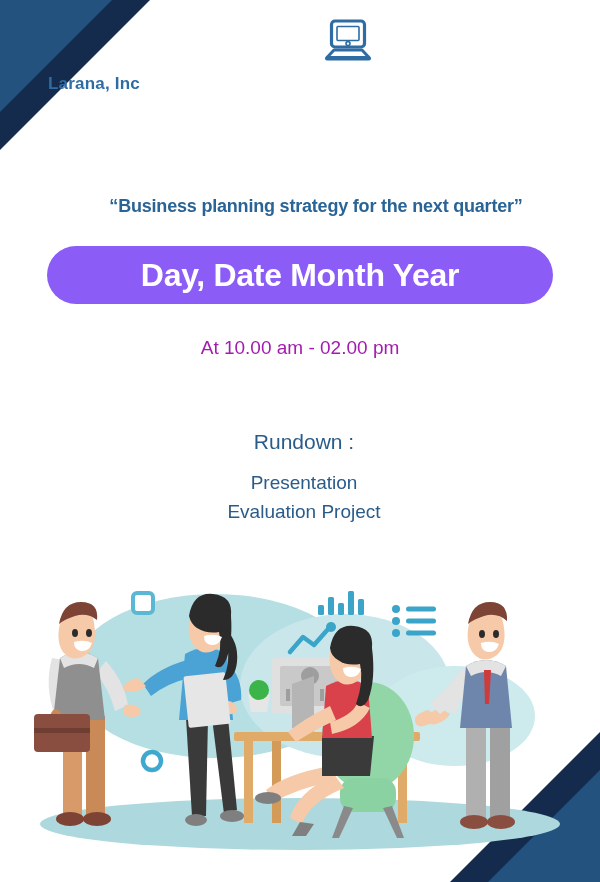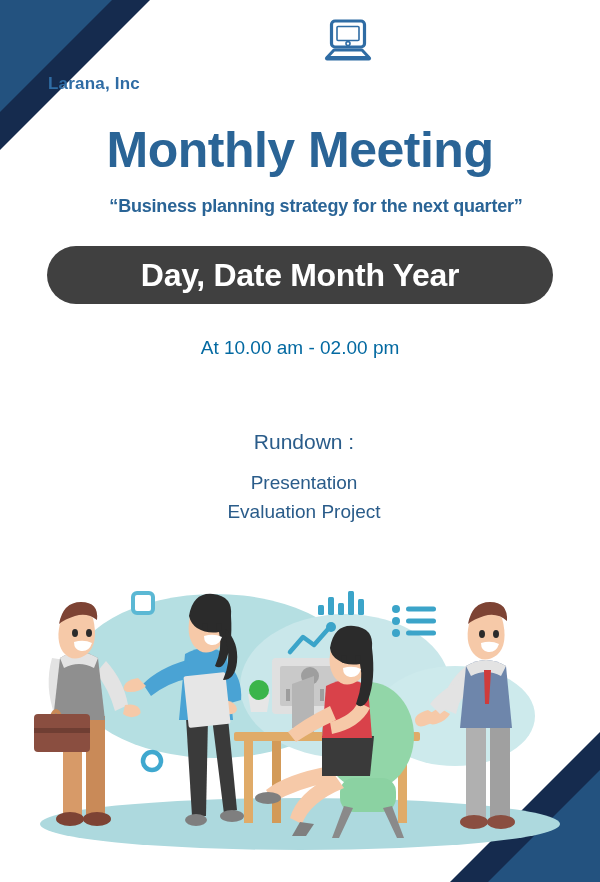--- a/index.html
+++ b/index.html
@@ -19,25 +19,25 @@
   .logo-name{margin-top:6px;font-size:17px;font-weight:bold;color:#2f6ca4;letter-spacing:.2px;}
 
   
   .title{position:absolute;top:124px;left:0;width:600px;text-align:center;
          font-size:50px;font-weight:bold;color:#2a6496;letter-spacing:-.5px;line-height:1.05;}
   .subtitle{position:absolute;top:196px;left:16px;width:600px;text-align:center;
             font-size:18px;font-weight:bold;color:#2a6496;letter-spacing:-.2px;}
 
   
   .date-pill{position:absolute;top:246px;left:47px;width:506px;height:58px;border-radius:29px;
-             background:#404040;display:flex;align-items:center;justify-content:center;}
+             background:#8b5cf6;display:flex;align-items:center;justify-content:center;}
   .date-pill span{font-size:32px;font-weight:bold;color:#ffffff;letter-spacing:-.3px;}
 
   
-  .info{position:absolute;top:333px;left:0;width:600px;text-align:center;color:#0369a1;}
+  .info{position:absolute;top:333px;left:0;width:600px;text-align:center;color:#a21caf;}
   .info div{font-size:19px;line-height:1.62;}
 
   
   .rundown{position:absolute;top:428px;left:4px;width:600px;text-align:center;color:#2a5c8a;}
   .rundown-title{font-size:21px;line-height:1.3;margin-bottom:14px;}
   .rundown-item{font-size:19px;line-height:1.5;}
 
   
   .illus{position:absolute;left:0;top:566px;width:600px;height:316px;}
 </style>
@@ -57,21 +57,20 @@
         <rect x="12.5" y="3" width="33" height="26" rx="3.5" stroke="#2f6ca4" stroke-width="3.2"></rect>
         <rect x="18" y="8.5" width="22" height="14" rx="1" stroke="#2f6ca4" stroke-width="1.6" fill="#ffffff"></rect>
         <circle cx="29" cy="25.6" r="2" stroke="#2f6ca4" stroke-width="1.6" fill="#ffffff"></circle>
         <path d="M8 39.5 L15 32 H43 L50 39.5 Z" stroke="#2f6ca4" stroke-width="3" fill="#ffffff" stroke-linejoin="round"></path>
         <rect x="6" y="38.5" width="46" height="4" rx="2" fill="#2f6ca4"></rect>
       </svg>
     </span>
     <div class="logo-name">Larana, Inc</div>
   </div>
 
-  <div class="title">Monthly Meeting</div>
   <div class="subtitle">“Business planning strategy for the next quarter”</div>
 
   <div class="date-pill">
     <span>Day, Date Month Year</span>
   </div>
 
   <div class="info">
     <div>At 10.00 am - 02.00 pm</div>
   </div>
 

